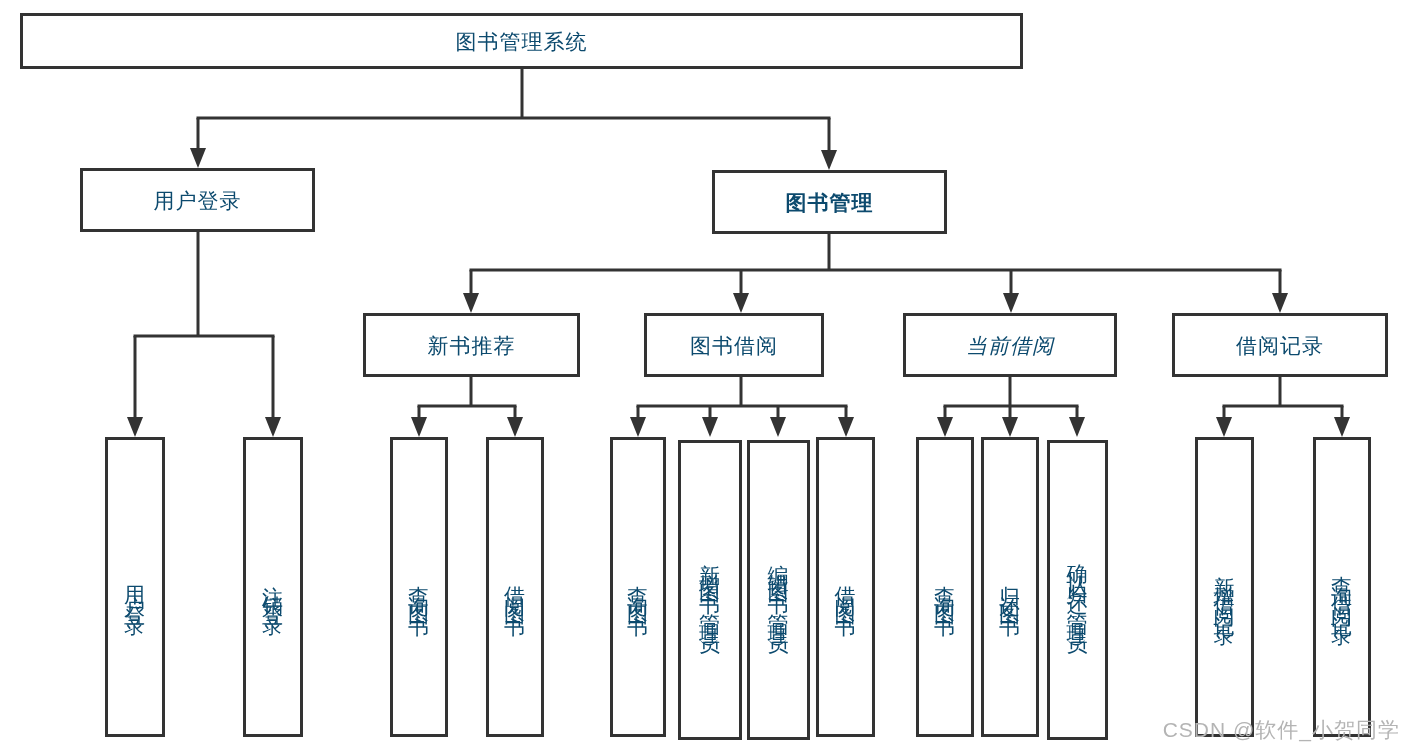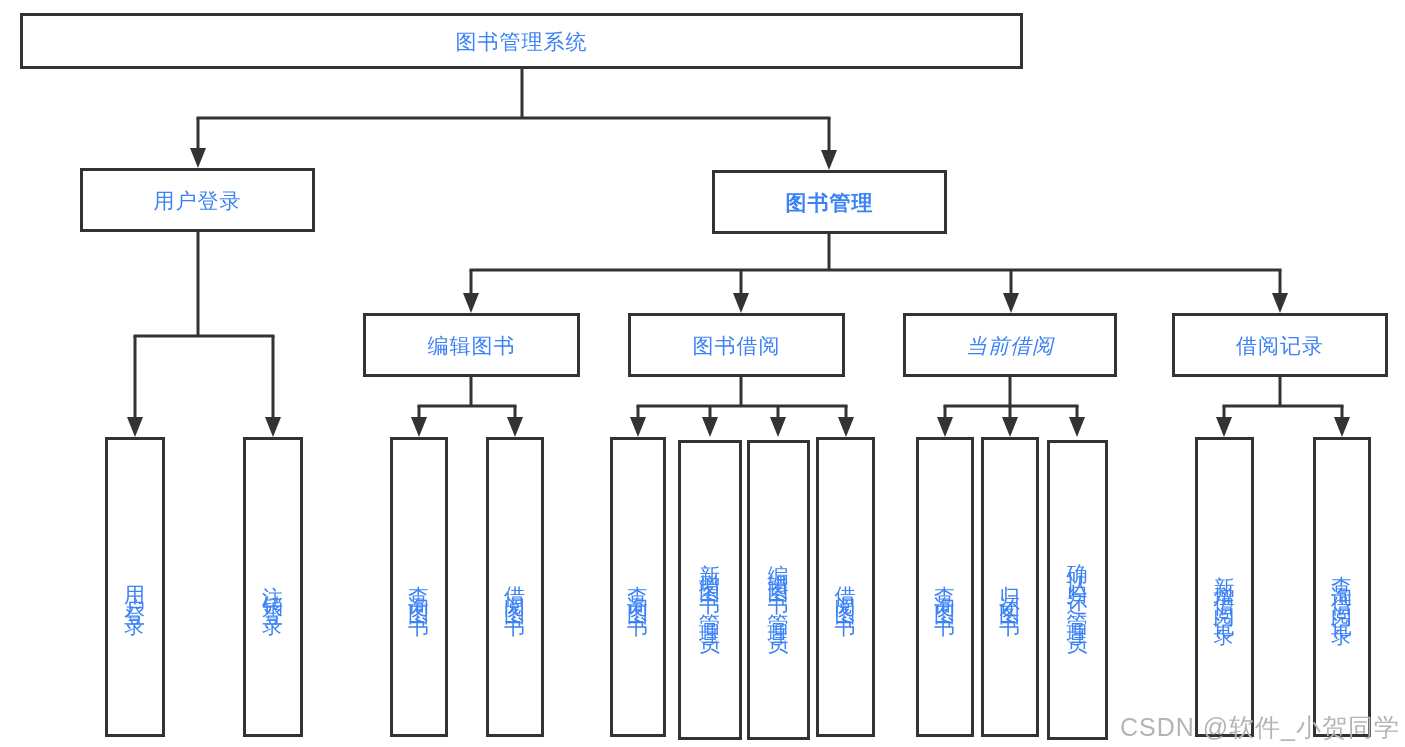--- a/index.html
+++ b/index.html
@@ -14,41 +14,41 @@
   #edges {
     position: absolute;
     left: 0; top: 0;
     width: 1405px; height: 747px;
   }
   .box {
     position: absolute;
     box-sizing: border-box;
     border: 3px solid #333333;
     background: #ffffff;
-    color: #3b82f6;
+    color: #0c4a6e;
     display: flex;
     align-items: center;
     justify-content: center;
     font-size: 21px;
     letter-spacing: 1px;
     text-align: center;
     line-height: 1;
   }
   .vbox {
     writing-mode: vertical-rl;
     text-orientation: mixed;
     letter-spacing: 10px;
     line-height: 1;
     padding-top: 4px;
   }
   #watermark {
     position: absolute;
     right: 5px;
     bottom: 3px;
-    font-size: 25px;
+    font-size: 21px;
     color: #b4b4b4;
     letter-spacing: 1px;
     white-space: nowrap;
   }
 </style>
 </head>
 <body>
 
 <div id="stage">
 
@@ -128,22 +128,22 @@
         <polygon points="1342,437 1334,417 1350,417" stroke="none"></polygon>
       </g>
     </g>
   </svg>
 
   <div class="box" style="left:20px; top:13px; width:1003px; height:56px;">图书管理系统</div>
 
   <div class="box" style="left:80px; top:168px; width:235px; height:64px;">用户登录</div>
   <div class="box" style="left:712px; top:170px; width:235px; height:64px;font-weight:bold;">图书管理</div>
 
-  <div class="box" style="left:363px; top:313px; width:217px; height:64px;">编辑图书</div>
-  <div class="box" style="left:628px; top:313px; width:217px; height:64px;">图书借阅</div>
+  <div class="box" style="left:363px; top:313px; width:217px; height:64px;">新书推荐</div>
+  <div class="box" style="left:644px; top:313px; width:180px; height:64px;">图书借阅</div>
   <div class="box" style="left:903px; top:313px; width:214px; height:64px;font-style:italic;">当前借阅</div>
   <div class="box" style="left:1172px; top:313px; width:216px; height:64px;">借阅记录</div>
 
   <div class="box vbox" style="left:105px; top:437px; width:60px; height:300px;">用户登录</div>
   <div class="box vbox" style="left:243px; top:437px; width:60px; height:300px;">注销登录</div>
 
   <div class="box vbox" style="left:390px; top:437px; width:58px; height:300px;">查询图书</div>
   <div class="box vbox" style="left:486px; top:437px; width:58px; height:300px;">借阅图书</div>
 
   <div class="box vbox" style="left:610px; top:437px; width:56px; height:300px;">查询图书</div>

